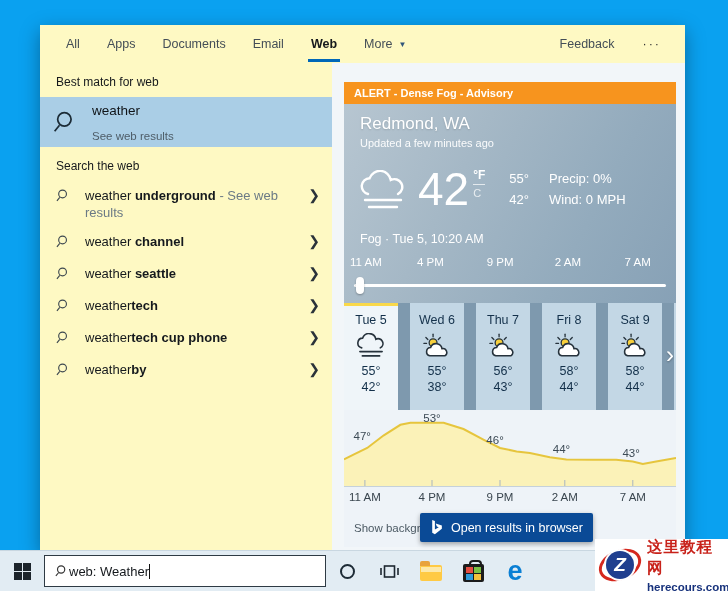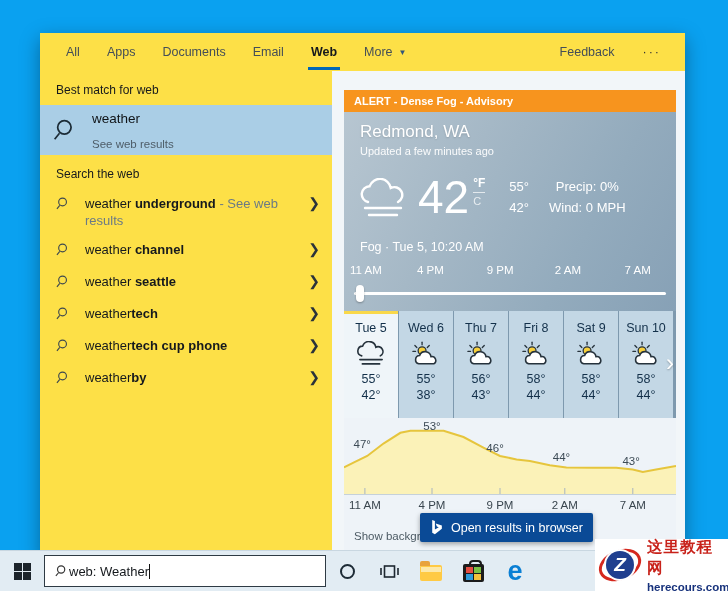--- a/index.html
+++ b/index.html
@@ -1,20 +1,20 @@
 <!DOCTYPE html>
 <html><head>
 <meta charset="utf-8">
 <style>
   html,body{margin:0;padding:0;}
   *{box-sizing:border-box;font-family:"Liberation Sans","DejaVu Sans",sans-serif;}
   .desktop{position:relative;width:728px;height:591px;background:#0aa1f0;overflow:hidden;}
 
   
-  .flyout{position:absolute;left:40px;top:33px;width:645px;height:525px;background:#fde047;
+  .flyout{position:absolute;left:40px;top:25px;width:645px;height:525px;background:#fef9c3;
           box-shadow:0 6px 18px rgba(0,0,0,.35);}
   .tabbar{position:absolute;left:0;top:0;right:0;height:38px;display:flex;align-items:center;
           padding-left:26px;font-size:12.5px;color:#444e57;}
   .tab{margin-right:27px;height:38px;display:flex;align-items:center;position:relative;cursor:pointer;white-space:nowrap;}
   .tab.active{color:#16191c;font-weight:bold;}
   .tab.active::after{content:"";position:absolute;left:-3px;right:-3px;bottom:1px;height:3px;background:#0067b8;}
   .tab .caret{font-size:8px;margin-left:6px;color:#30557a;}
   .tab-feedback{margin-left:auto;margin-right:28px;cursor:pointer;}
   .tab-ellipsis{margin-right:24px;letter-spacing:2px;color:#333;cursor:pointer;}
 
@@ -43,29 +43,29 @@
          background:linear-gradient(118deg,#b7c6d1 0%,#a5b8c6 35%,#93abbd 70%,#87a1b6 100%);}
   .loc-name{position:absolute;left:16px;top:10px;font-size:17px;font-weight:400;text-shadow:0 1px 2px rgba(0,0,0,.15);}
   .loc-upd{position:absolute;left:16px;top:33px;font-size:11px;opacity:.95;}
   .current{position:absolute;left:14px;top:62px;display:flex;align-items:flex-start;}
   .cur-icon{margin-top:4px;}
   .cur-temp{font-size:46px;font-weight:300;line-height:46px;margin:0 4px 0 10px;}
   .cur-units{display:flex;flex-direction:column;margin-top:2px;}
   .unit-f{font-size:12px;font-weight:bold;border-bottom:1px solid rgba(255,255,255,.7);padding-bottom:2px;}
   .unit-c{font-size:11px;opacity:.75;margin-top:2px;}
   .cur-hilo{margin-left:24px;font-size:13px;line-height:21px;margin-top:2px;}
-  .cur-stats{margin-left:20px;font-size:13px;line-height:21px;margin-top:2px;text-align:center;}
+  .cur-stats{margin-left:20px;font-size:13px;line-height:21px;margin-top:2px;}
   .cond-line{position:absolute;left:16px;top:128px;font-size:12.5px;}
   .times{position:absolute;left:0;right:0;top:152px;height:14px;}
   .times span{position:absolute;font-size:11.5px;white-space:nowrap;}
   .slider{position:absolute;left:10px;right:10px;top:180px;height:3px;background:#fff;border-radius:2px;}
   .slider-thumb{position:absolute;left:2px;top:-7px;width:8px;height:17px;background:#fff;border-radius:4px;
                 box-shadow:0 1px 2px rgba(0,0,0,.3);}
 
-  .tiles{height:107px;background:#7e99ae;display:flex;gap:1px;position:relative;overflow:hidden;}
+  .tiles{height:107px;background:#7e99ae;display:flex;gap:12px;position:relative;overflow:hidden;}
   .tile{width:54px;flex:none;background:#c3d7e5;border-top:3px solid transparent;color:#13304a;
         display:flex;flex-direction:column;align-items:center;cursor:pointer;}
   .tile.selected{background:#eff5f9;border-top-color:#f9d84a;}
   .tile-day{font-size:12.5px;margin-top:7px;}
   .tile-icon{height:34px;display:flex;align-items:center;margin-top:2px;}
   .tile-hi,.tile-lo{font-size:12.5px;line-height:16px;}
   .tiles-next{position:absolute;right:2px;top:40px;color:#fff;font-size:24px;line-height:24px;cursor:pointer;
               text-shadow:0 1px 2px rgba(0,0,0,.3);}
 
   .chartbox{position:relative;height:98px;background:#eef3f8;}

